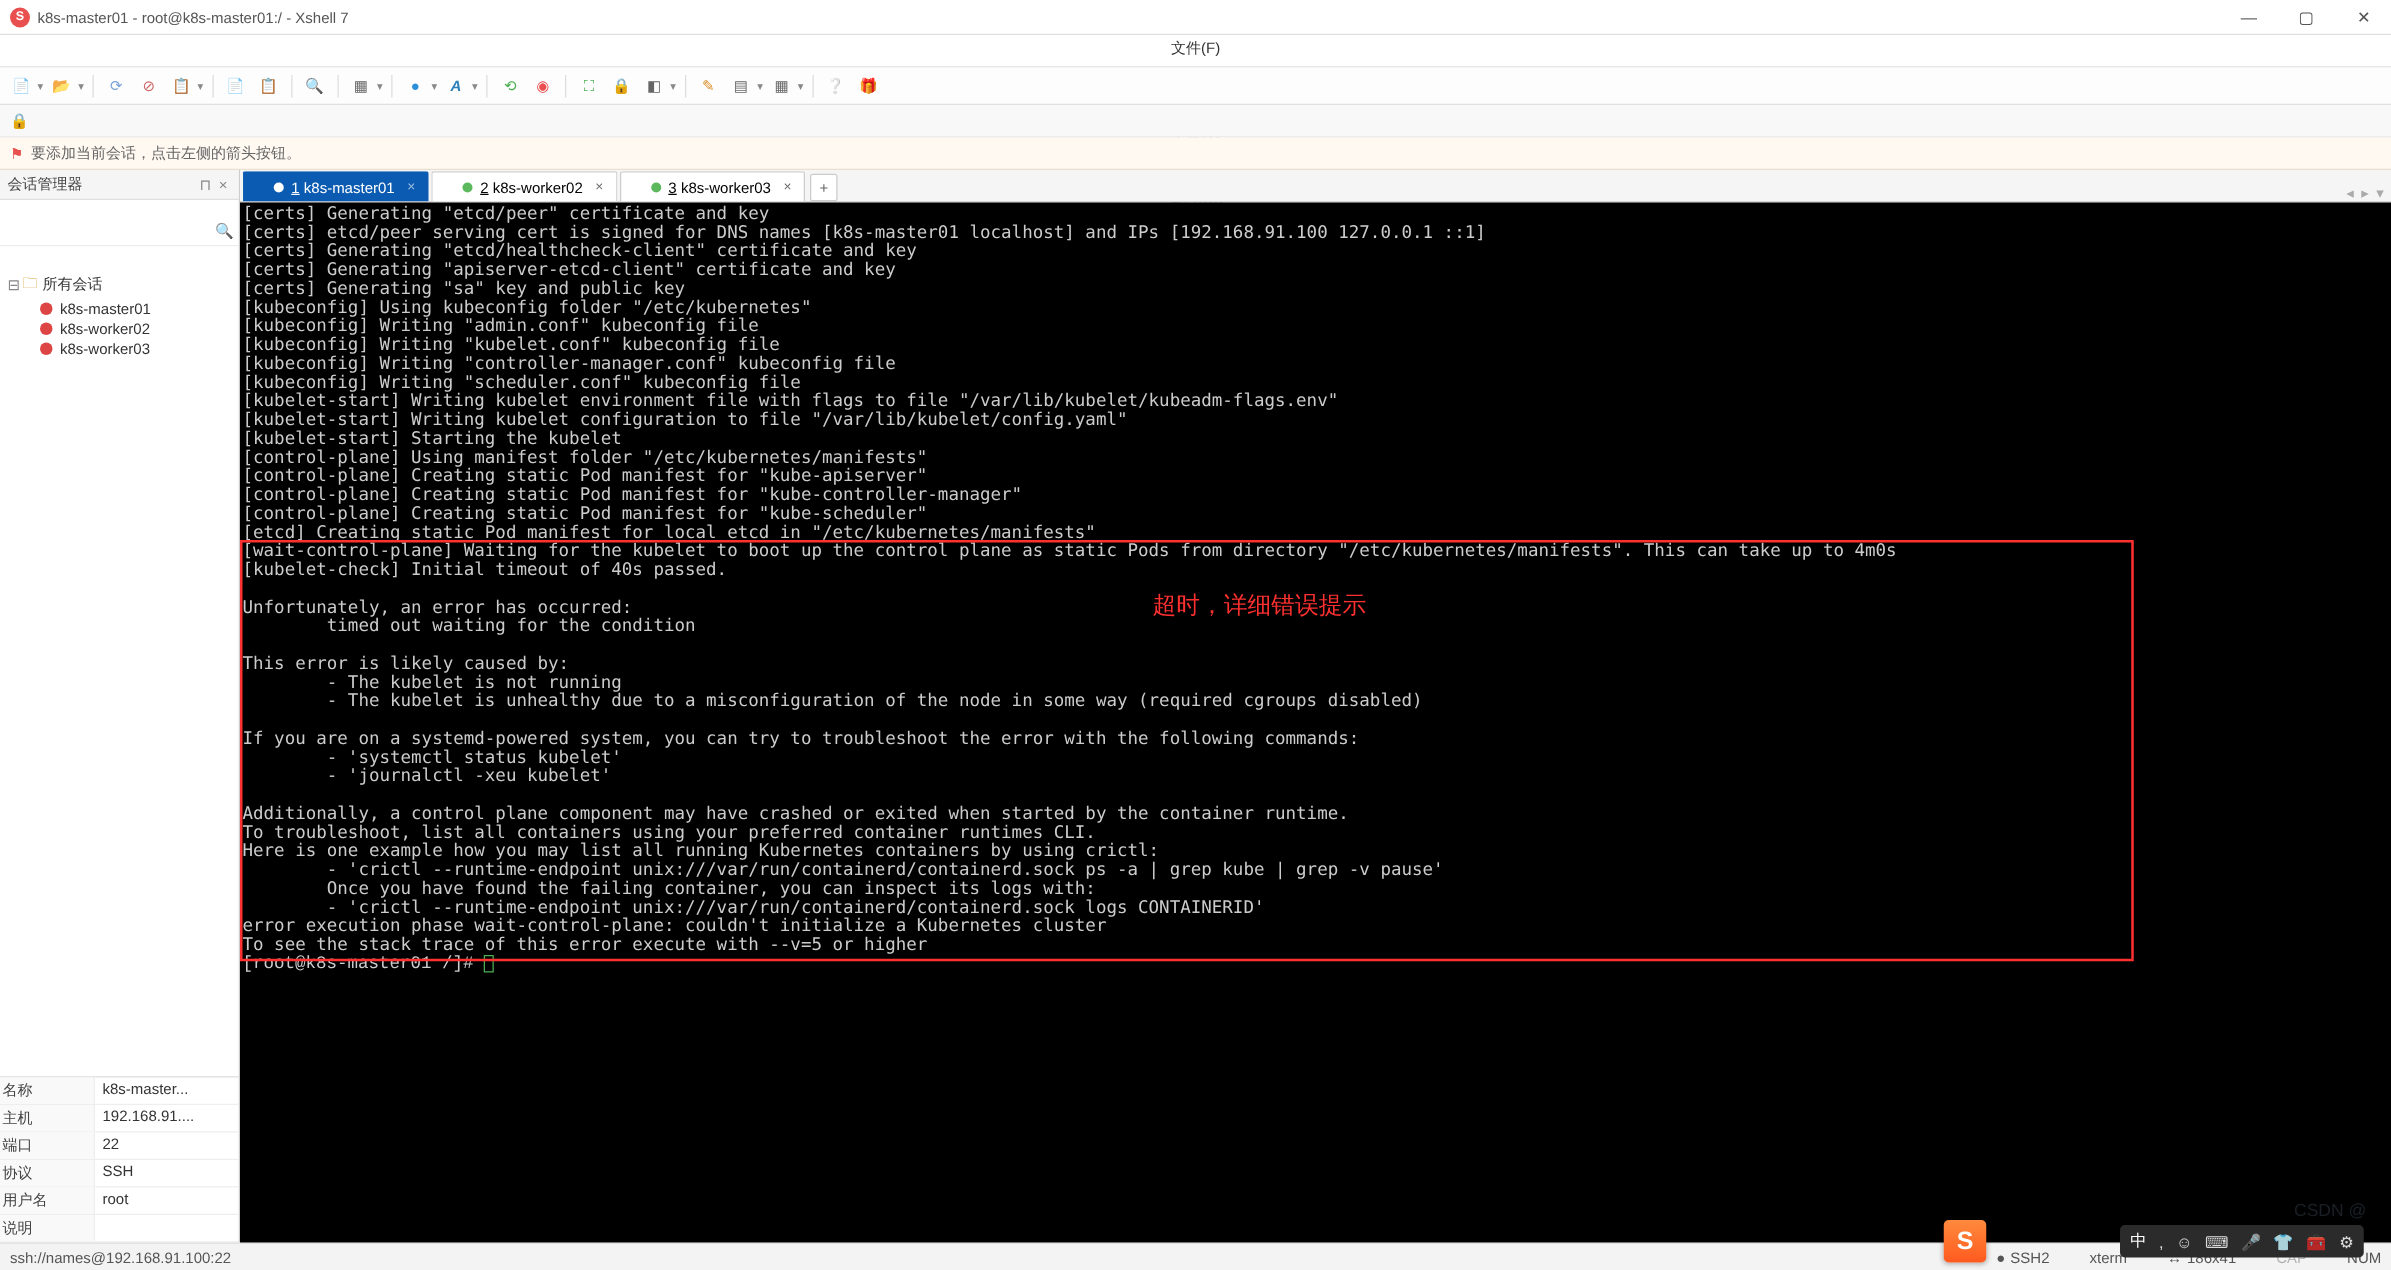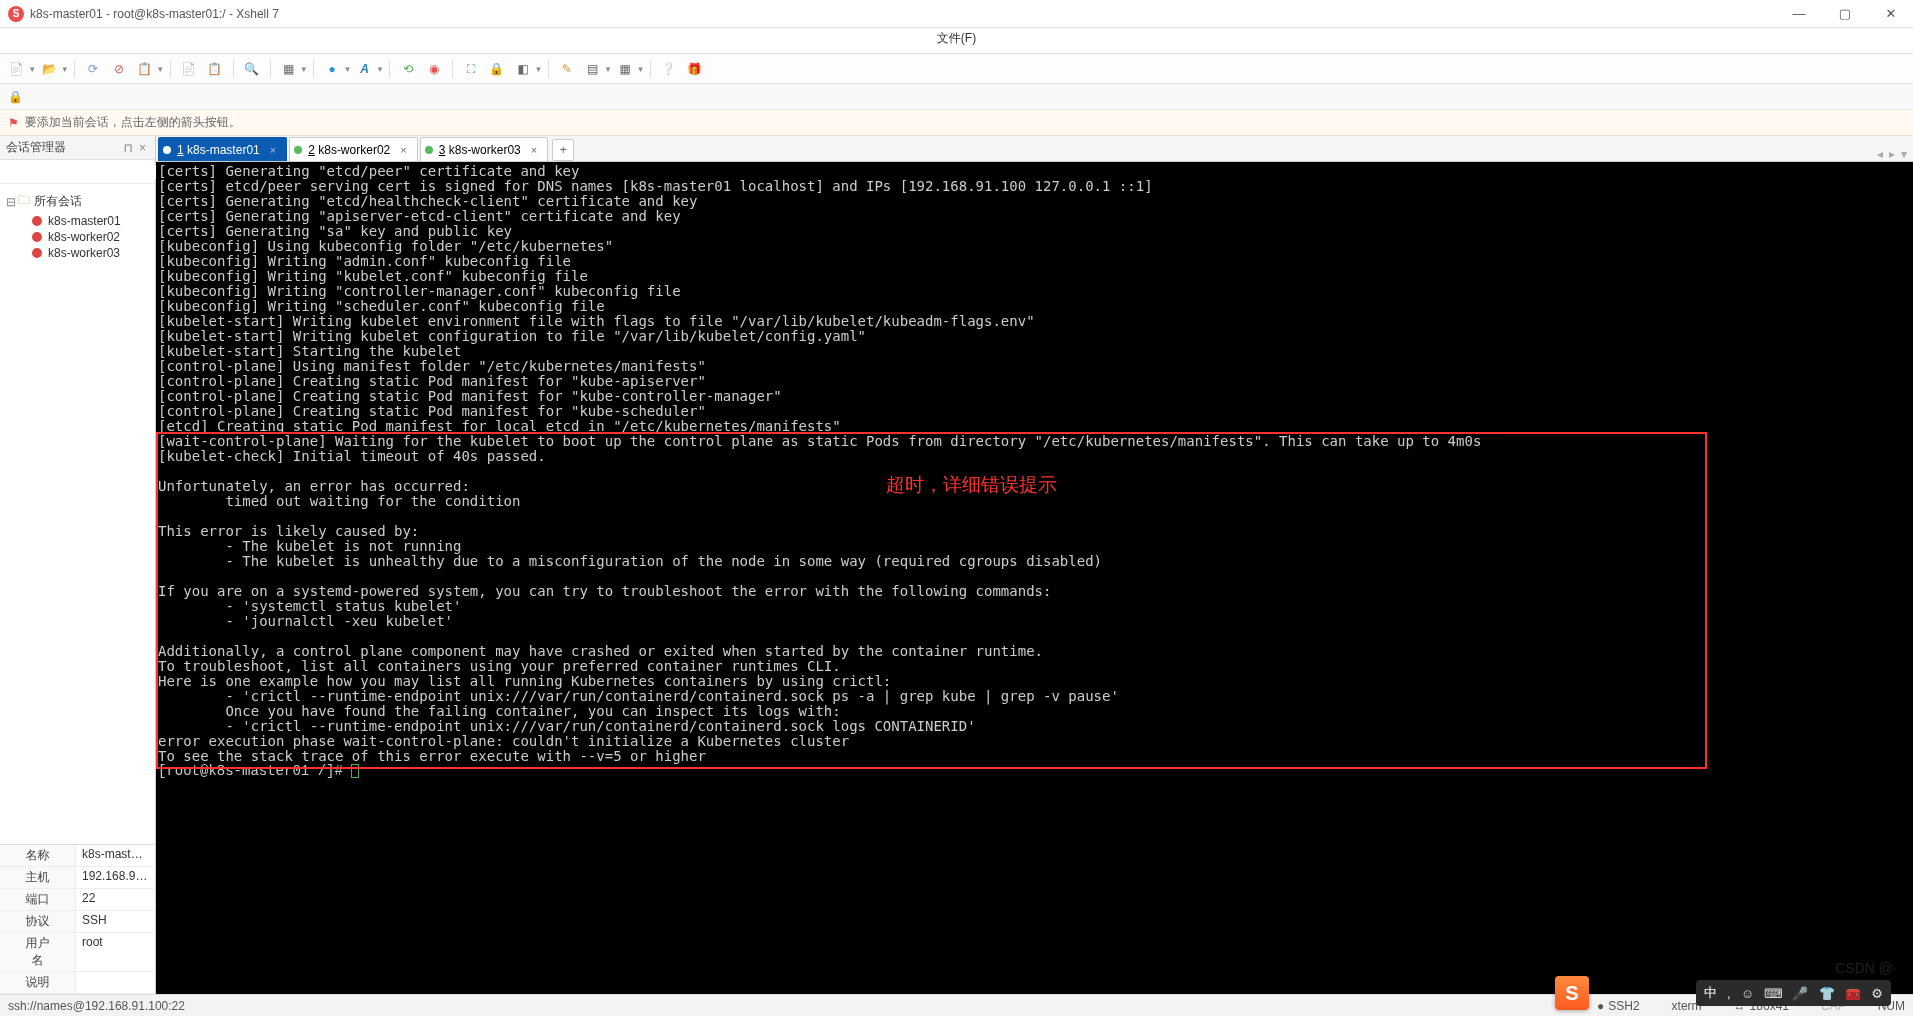--- a/index.html
+++ b/index.html
@@ -28,47 +28,47 @@
 .addressbar .addr { color:#777;margin-top:40px; }
 
 
 .tipbar { height:26px; background:#fff9f2; display:flex; align-items:center; padding:0 8px; border-bottom:1px solid #e8e0d0; color:#666; }
 .tipbar .flag { color:#e94f4f; margin-right:6px; }
 
 
 .main-row { flex:1; display:flex; min-height:0; }
 
 
-.side { width:156px; display:flex; flex-direction:column; border-right:1px solid #ccc; background:#fff; }
+.side { width:192px; display:flex; flex-direction:column; border-right:1px solid #ccc; background:#fff;gap:13px; }
 .side-head { height:24px; display:flex; align-items:center; padding:0 6px; background:#f5f5f5; border-bottom:1px solid #e0e0e0; }
 .side-head .title { flex:1; color:#444; }
 .side-head .pin, .side-head .x { color:#888; cursor:pointer; padding:0 3px; }
 .side-search { height:24px; display:flex; align-items:center; padding:0 4px; border-bottom:1px solid #eee; }
 .side-search input { flex:1; border:none; outline:none; font-size:12px; }
 .side-search .sicon { color:#aaa; }
 .side-tree { flex:1; padding:6px 4px; overflow:auto; }
 .tree-row { display:flex; align-items:center; padding:1px 2px; cursor:pointer; white-space:nowrap; }
 .tree-row .ex { width:12px; color:#888; display:inline-block; }
 .tree-row .fic { color:#d9a640; margin-right:4px; }
 .tree-row .ric { width:10px; height:10px; border-radius:50%; display:inline-block; margin-right:6px; }
 .tree-row.indent { padding-left:28px; }
 .tree-name { color:#333;text-align:center; }
 
 
 .prop-grid { border-top:1px solid #ddd; }
 .prop-row { display:flex; border-bottom:1px solid #eee; }
-.prop-row .k { width:76px; padding:2px 22px; background:#f9f9f9; border-right:1px solid #eee; color:#444;text-align:center; }
+.prop-row .k { width:76px; padding:2px 2px; background:#f9f9f9; border-right:1px solid #eee; color:#444; }
 .prop-row .v { flex:1; padding:2px 6px; color:#333; white-space:nowrap; overflow:hidden; text-overflow:ellipsis; }
 
 
 .center { flex:1; display:flex; flex-direction:column; min-width:0; }
 
 
 .tabstrip { height:26px; background:#f5f5f5; display:flex; align-items:flex-end; border-bottom:1px solid #ccc; padding-left:2px; }
-.tab { height:24px; display:inline-flex; align-items:center; padding:0 10px 0 4px; background:#fff; border:1px solid #ccc; border-bottom:none; margin-right:2px; border-radius:2px 2px 0 0; cursor:pointer; gap:6px; }
+.tab { height:24px; display:inline-flex; align-items:center; padding:0 10px 0 24px; background:#fff; border:1px solid #ccc; border-bottom:none; margin-right:2px; border-radius:2px 2px 0 0; cursor:pointer; gap:6px; }
 .tab .dot { width:8px; height:8px; border-radius:50%; display:inline-block; }
 .tab .num { text-decoration:underline; }
 .tab.active { background:#0b5bb2; color:#fff; border-color:#0b5bb2; }
 .tab .close { color:inherit; opacity:.6; font-size:11px; margin-left:4px; }
 .tab-add { width:22px; height:22px; display:inline-flex; align-items:center; justify-content:center; color:#666; cursor:pointer; border:1px solid #ccc; background:#fff; margin-left:2px; border-radius:2px; }
 .tab-navs { margin-left:auto; display:flex; gap:6px; padding-right:6px; }
 .tab-navs span { color:#aaa; cursor:pointer; }
 
 
 .terminal { flex:1; background:#000; color:#ccc; font-family:"Consolas","Courier New",monospace; font-size:14px; line-height:15px; padding:2px 2px 2px 2px; overflow:auto; position:relative; }

